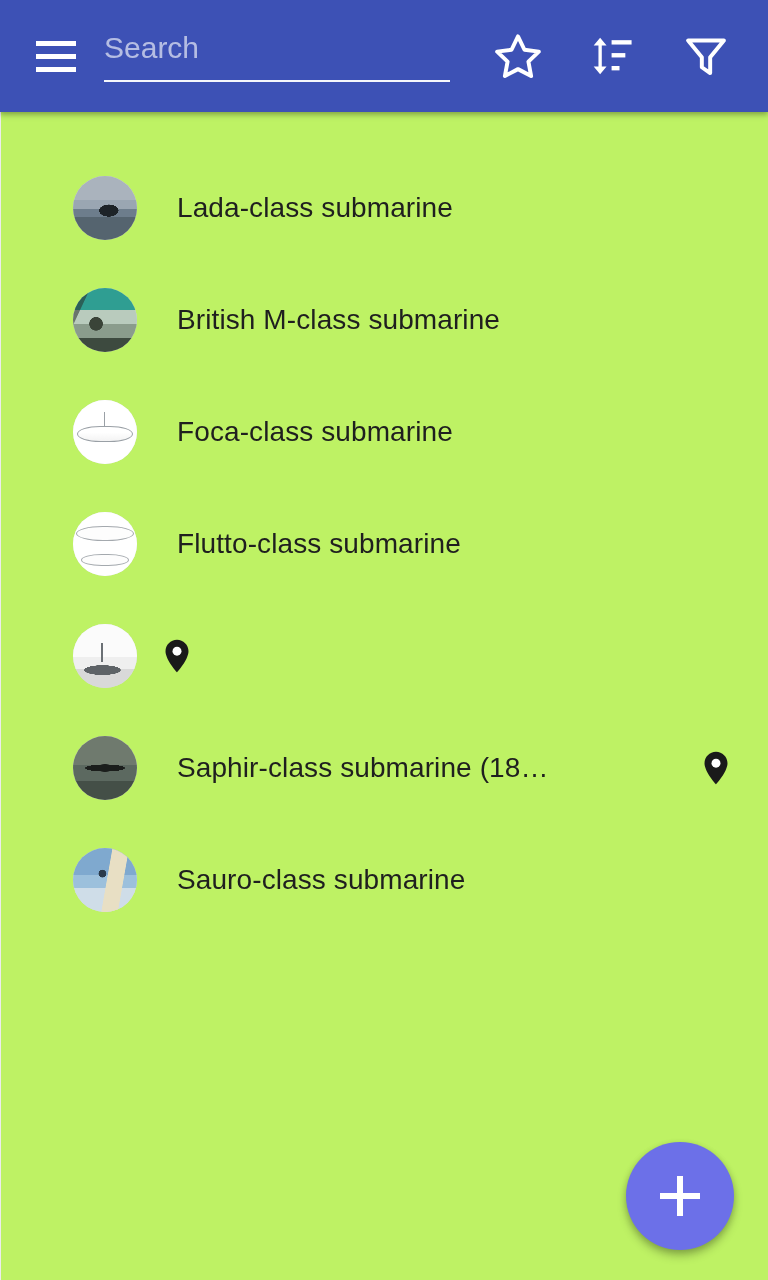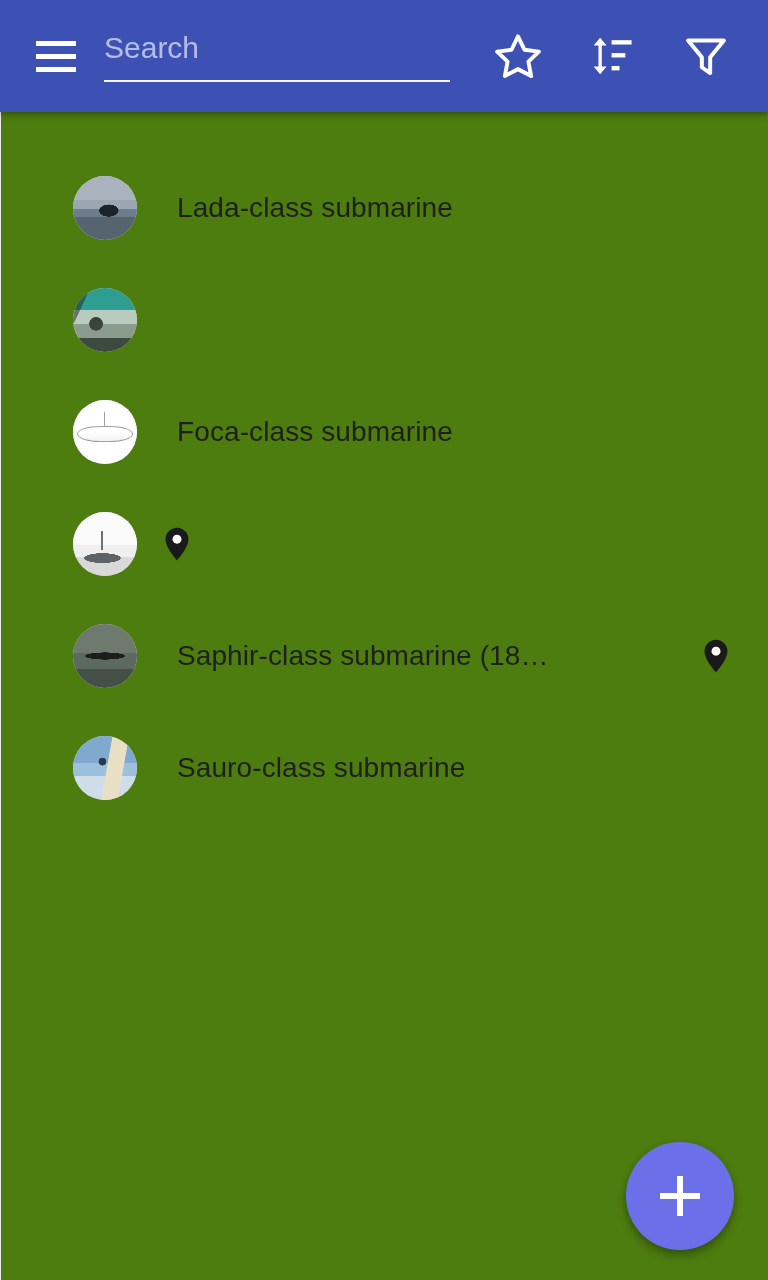--- a/index.html
+++ b/index.html
@@ -104,21 +104,21 @@
   .icon-btn svg { display: block; }
 
   
   .list {
     position: absolute;
     top: 112px;
     left: 0;
     width: 768px;
     height: 1168px;
     overflow: hidden;
-    background: #4d7c0f;
+    background: #bef264;
     border-left: 1px solid #ececec;
     box-sizing: border-box;
   }
   .list-inner {
     padding-top: 40px;
   }
 
   .row {
     position: relative;
     height: 112px;
@@ -348,20 +348,21 @@
               <path d="M12 2.2c-3.8 0-6.9 3.1-6.9 6.9 0 5.1 6.9 12.7 6.9 12.7s6.9-7.6 6.9-12.7c0-3.8-3.1-6.9-6.9-6.9z"></path>
               <circle cx="12" cy="9.1" r="2.7" fill="#ffffff"></circle>
             </svg>
         </div>
       </div>
 
       <div class="row">
         <div class="avatar thumb-mclass">
             <div class="ph"></div>
           </div>
+        <div class="row-label">British M-class submarine</div>
         <div class="row-pin hidden">
           <svg width="40" height="40" viewBox="0 0 24 24" fill="#1a1a1a">
               <path d="M12 2.2c-3.8 0-6.9 3.1-6.9 6.9 0 5.1 6.9 12.7 6.9 12.7s6.9-7.6 6.9-12.7c0-3.8-3.1-6.9-6.9-6.9z"></path>
               <circle cx="12" cy="9.1" r="2.7" fill="#ffffff"></circle>
             </svg>
         </div>
       </div>
 
 
       <div class="row">
@@ -370,20 +371,32 @@
           </div>
         <div class="row-label">Foca-class submarine</div>
         <div class="row-pin hidden">
           <svg width="40" height="40" viewBox="0 0 24 24" fill="#1a1a1a">
               <path d="M12 2.2c-3.8 0-6.9 3.1-6.9 6.9 0 5.1 6.9 12.7 6.9 12.7s6.9-7.6 6.9-12.7c0-3.8-3.1-6.9-6.9-6.9z"></path>
               <circle cx="12" cy="9.1" r="2.7" fill="#ffffff"></circle>
             </svg>
         </div>
       </div>
 
+      <div class="row">
+        <div class="avatar thumb-line2">
+            <div class="ph"></div>
+          </div>
+        <div class="row-label">Flutto-class submarine</div>
+        <div class="row-pin hidden">
+          <svg width="40" height="40" viewBox="0 0 24 24" fill="#1a1a1a">
+              <path d="M12 2.2c-3.8 0-6.9 3.1-6.9 6.9 0 5.1 6.9 12.7 6.9 12.7s6.9-7.6 6.9-12.7c0-3.8-3.1-6.9-6.9-6.9z"></path>
+              <circle cx="12" cy="9.1" r="2.7" fill="#ffffff"></circle>
+            </svg>
+        </div>
+      </div>
 
       <div class="row">
         <div class="avatar thumb-sketch">
             <div class="ph"></div>
           </div>
         <div class="row-pin">
           <svg width="40" height="40" viewBox="0 0 24 24" fill="#1a1a1a">
               <path d="M12 2.2c-3.8 0-6.9 3.1-6.9 6.9 0 5.1 6.9 12.7 6.9 12.7s6.9-7.6 6.9-12.7c0-3.8-3.1-6.9-6.9-6.9z"></path>
               <circle cx="12" cy="9.1" r="2.7" fill="#ffffff"></circle>
             </svg>

